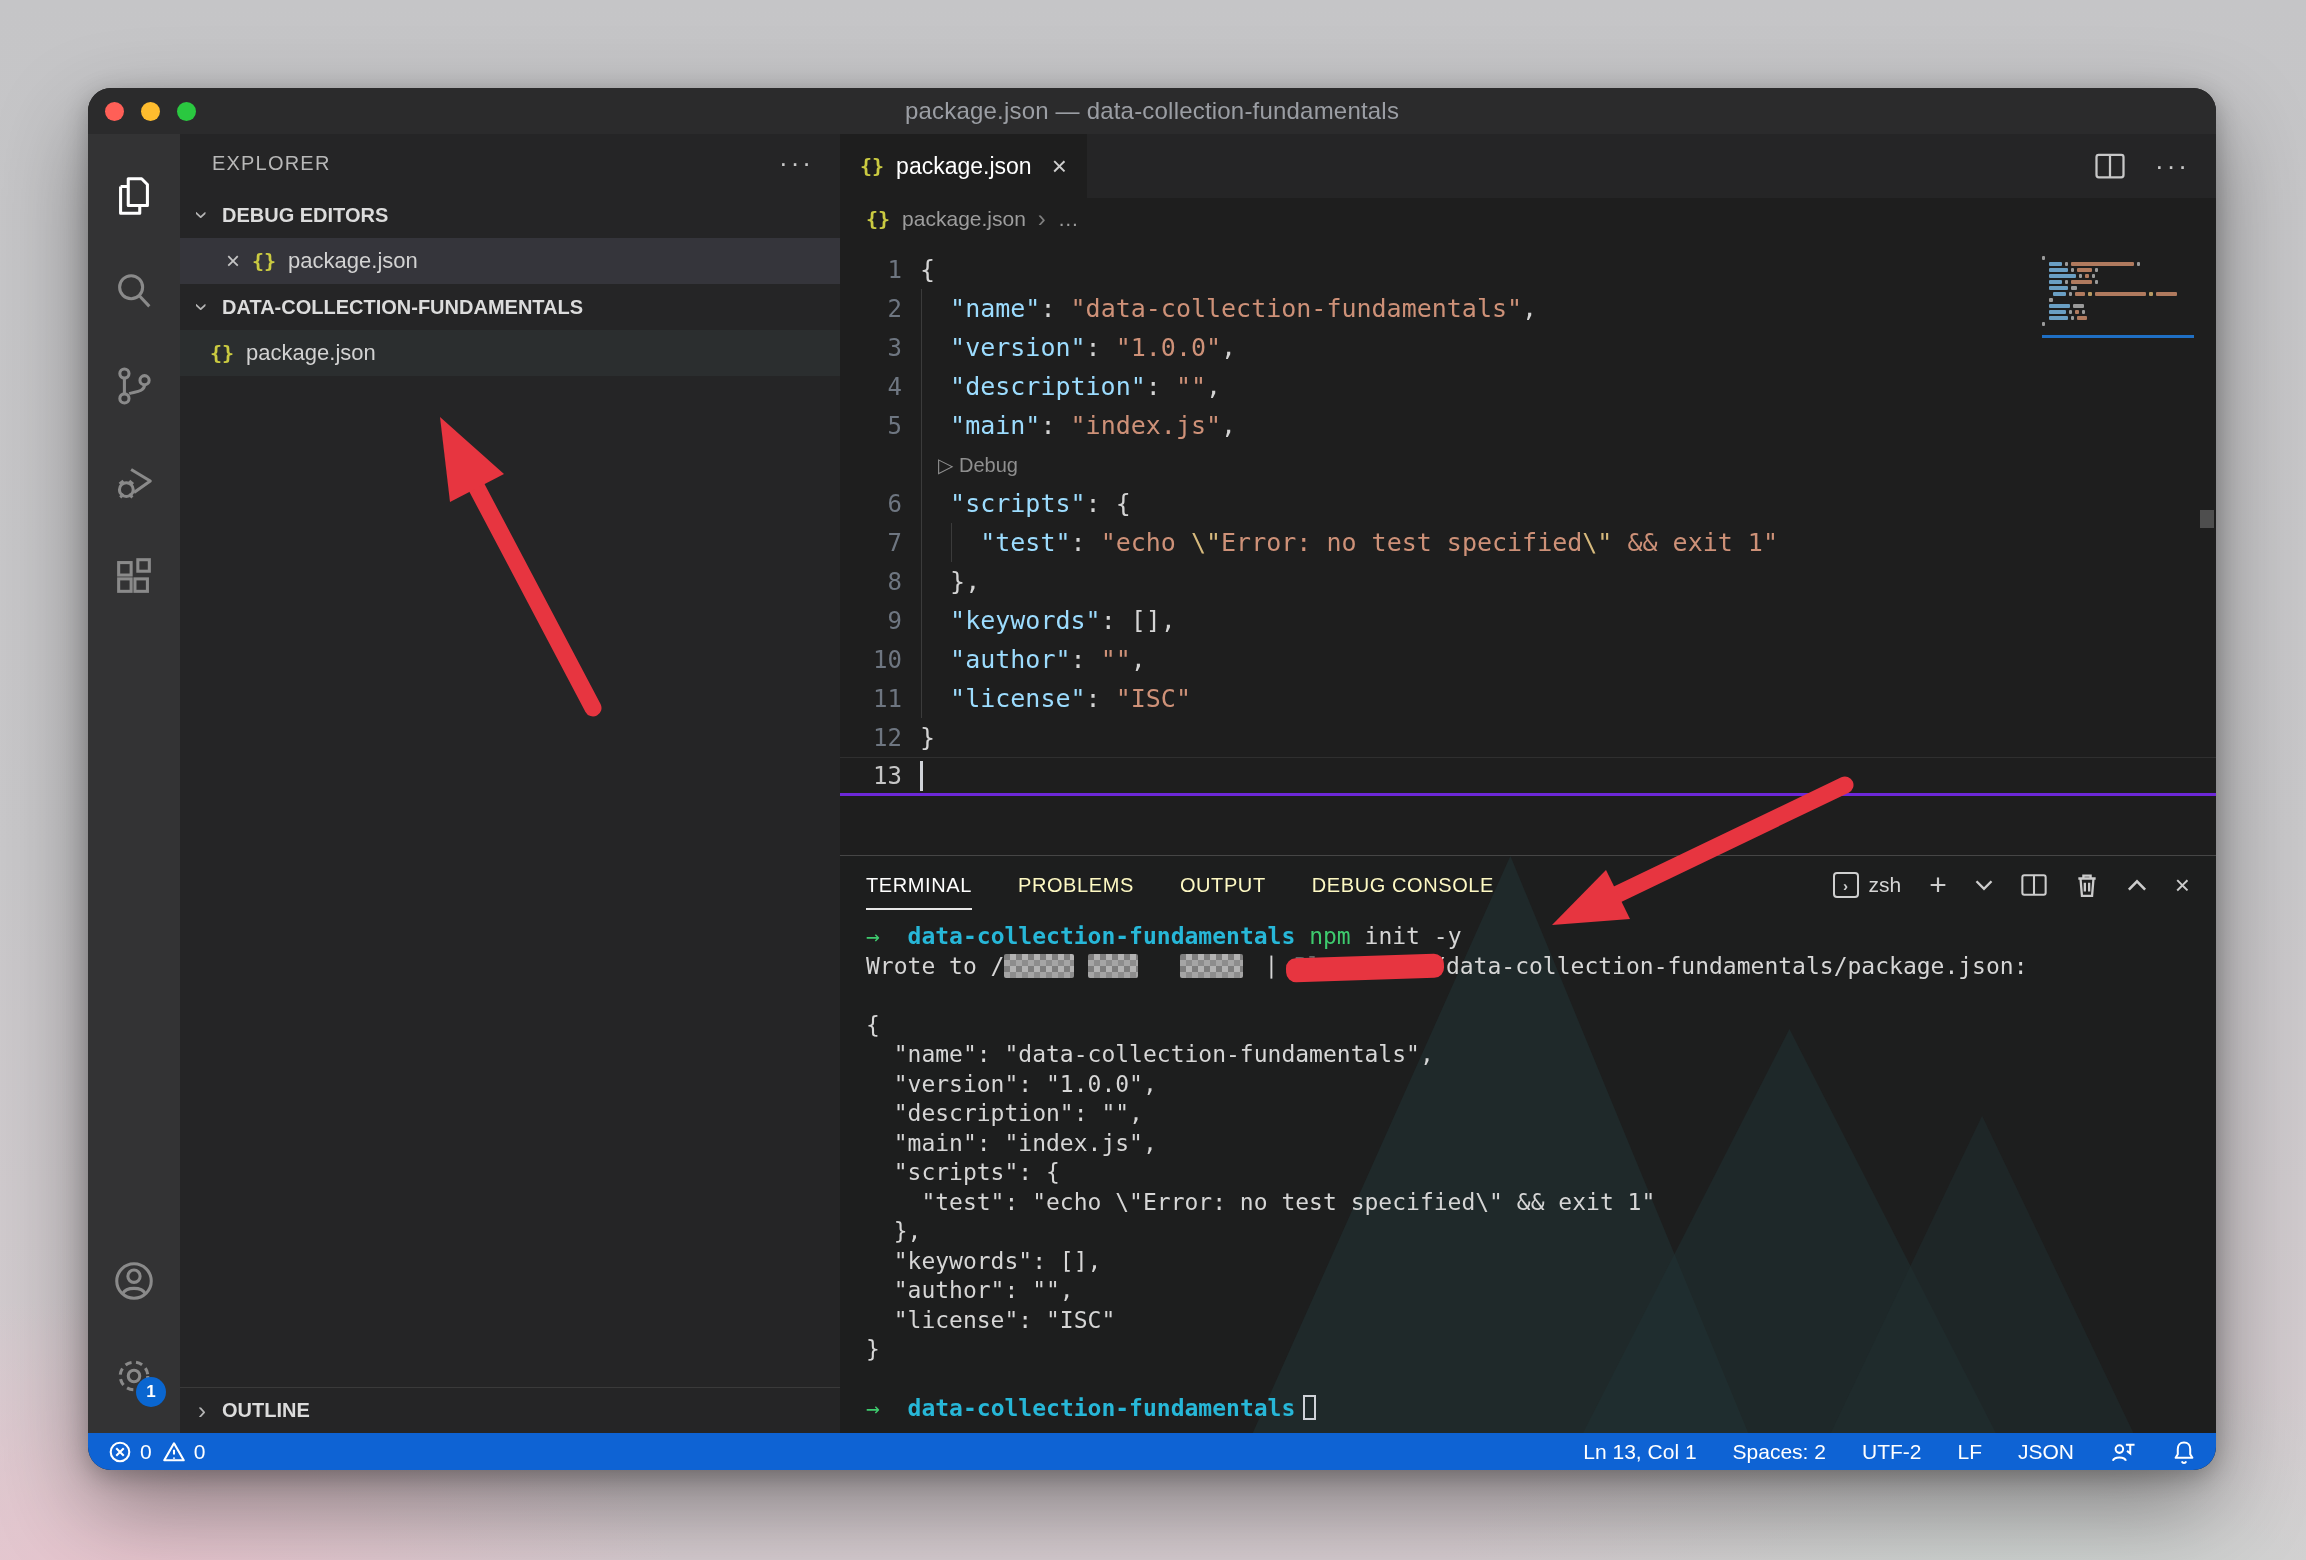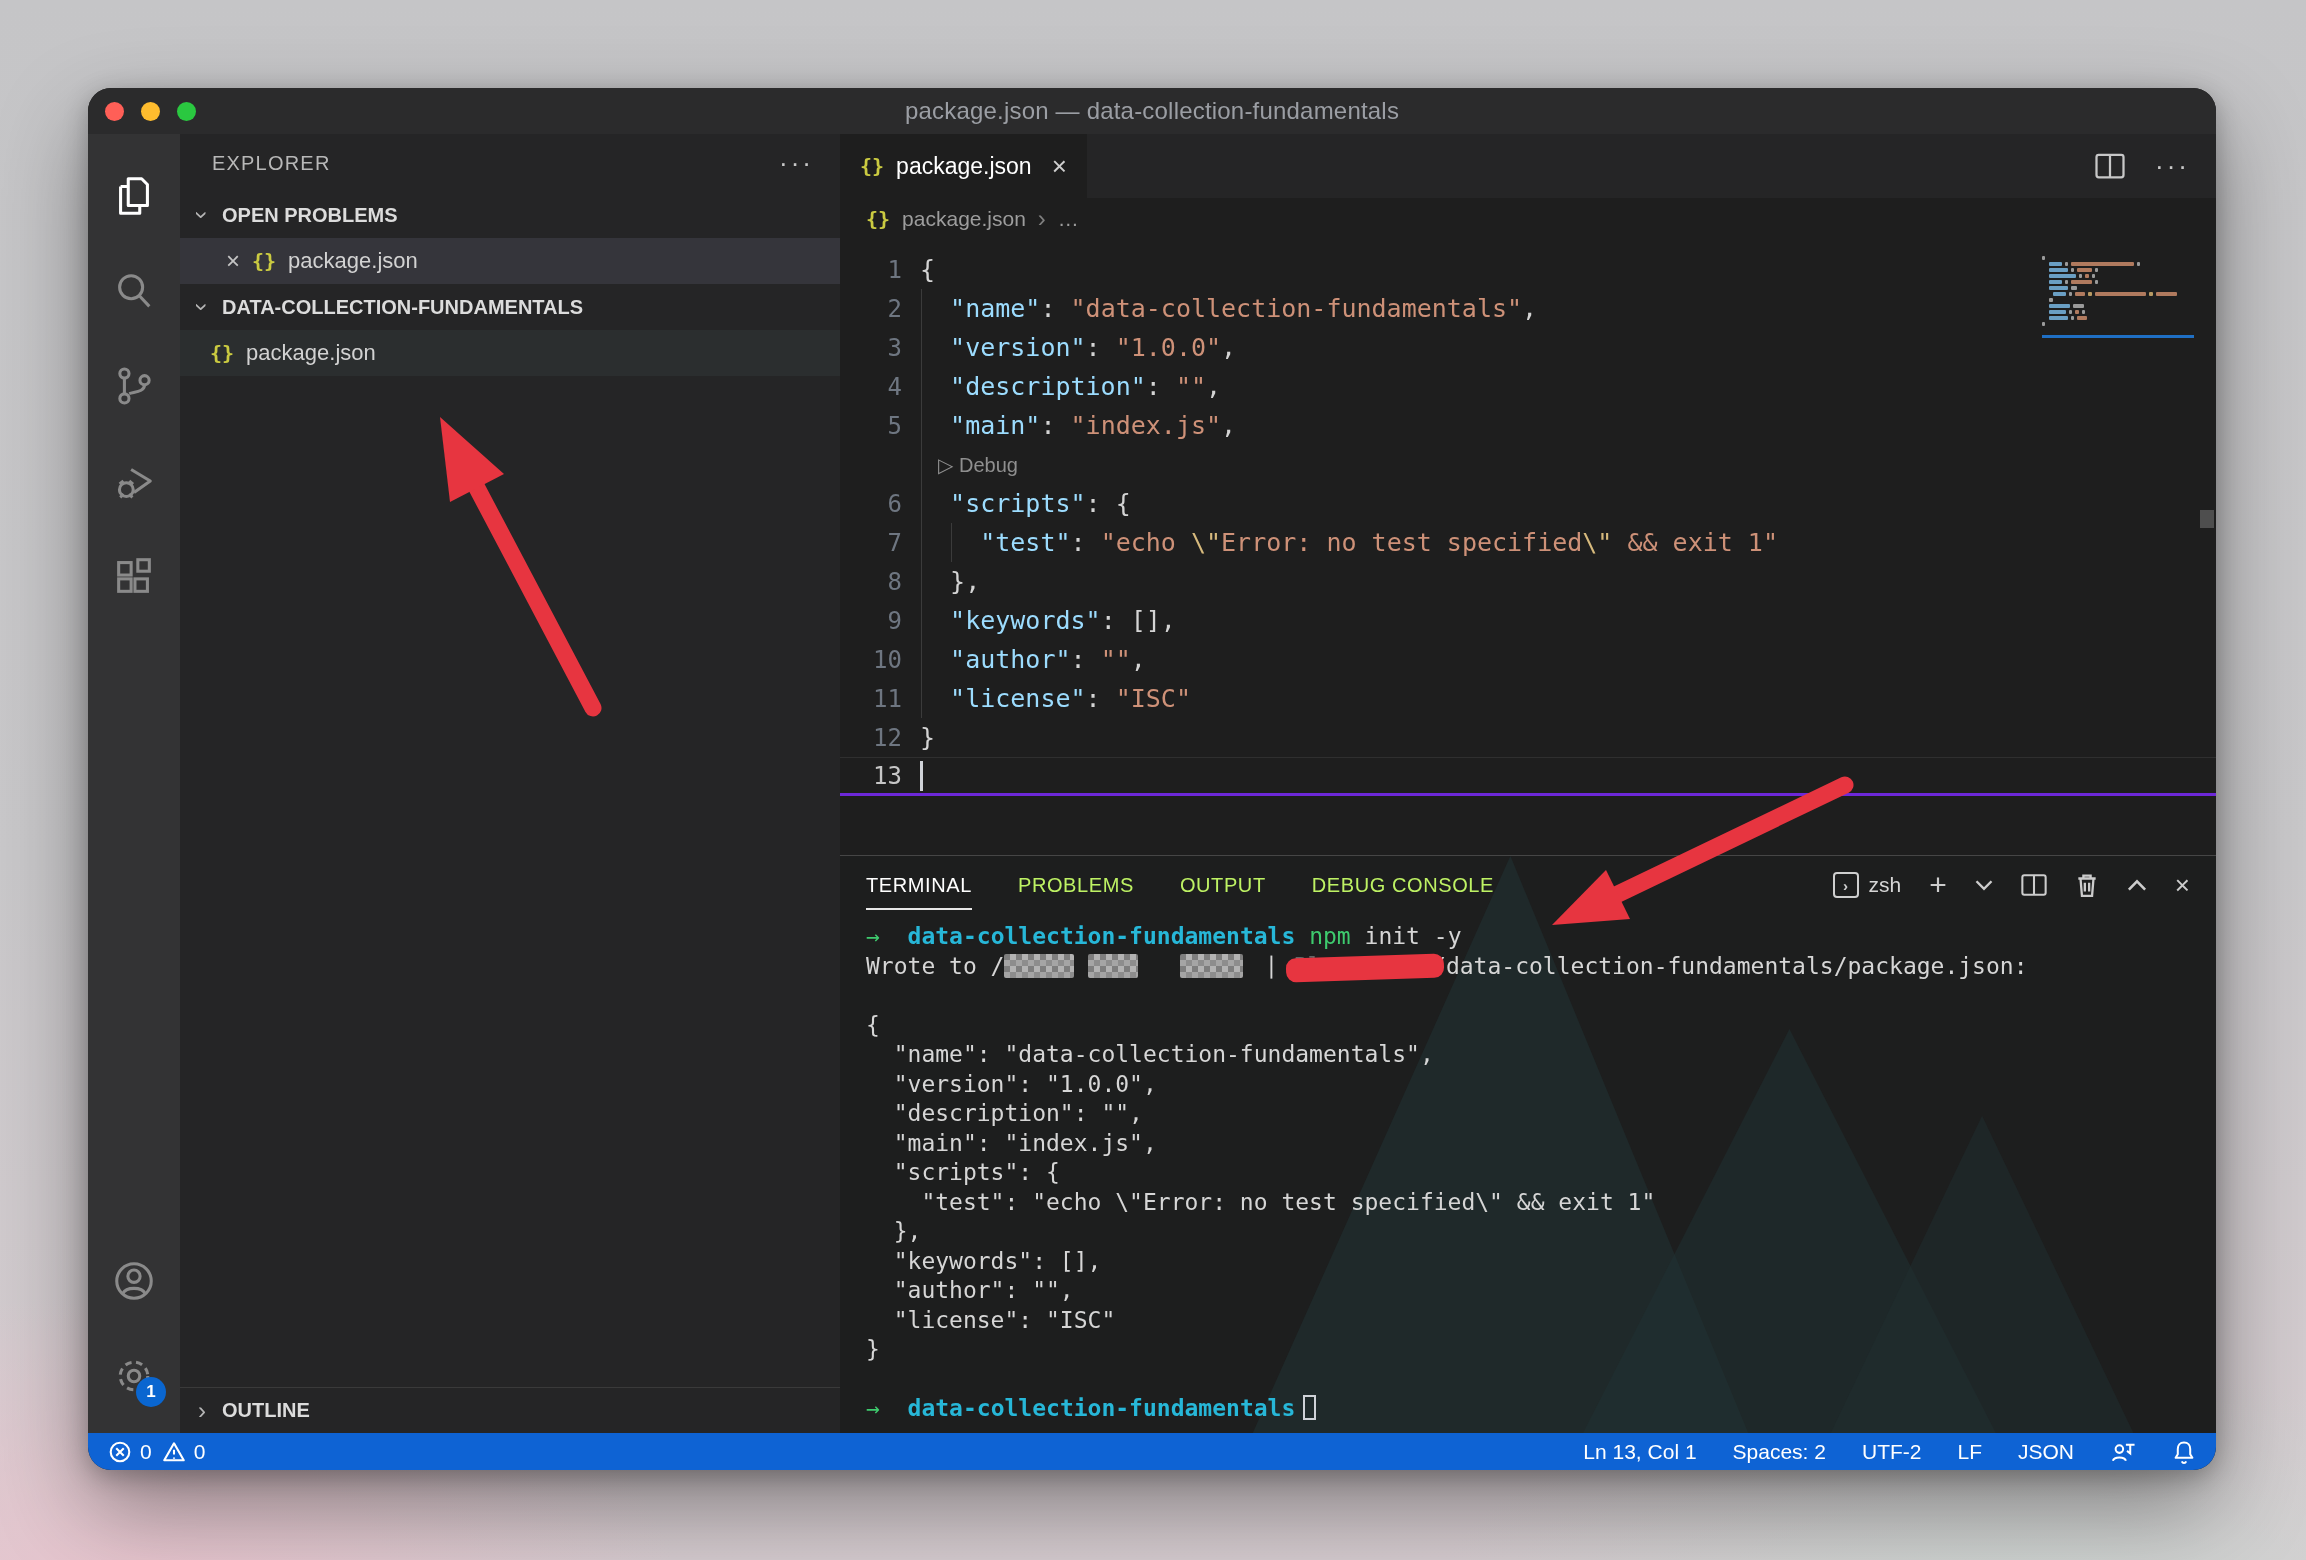--- a/index.html
+++ b/index.html
@@ -68,21 +68,21 @@
   .mm-bar{ height:4px; border-radius:1px; }
   .mm-view{ height:3px; background:#1f6fc4; margin-top:3px; }
   .scrollthumb{ position:absolute; right:2px; top:270px; width:14px; height:18px; background:#777; opacity:.55; }
   
   .panel{ height:578px; flex:none; border-top:1px solid #464646; position:relative; overflow:hidden; background:#1d1e1e; }
   .tri{ position:absolute; opacity:.55; }
   .tri1{ left:30%; top:0; width:36%; height:100%; background:#203335; clip-path:polygon(52% 0,0 100%,100% 100%); }
   .tri2{ left:54%; top:30%; width:30%; height:70%; background:#1f3133; clip-path:polygon(50% 0,0 100%,100% 100%); opacity:.5;}
   .tri3{ left:72%; top:45%; width:22%; height:55%; background:#202e30; clip-path:polygon(50% 0,0 100%,100% 100%); opacity:.5;}
   .p-head{ height:58px; display:flex; align-items:center; padding:0 26px; gap:46px; position:relative; z-index:2; }
-  .p-tab{ height:100%; display:flex; align-items:center; font-size:20px; letter-spacing:.6px; color:#bef264; position:relative; }
+  .p-tab{ height:100%; display:flex; align-items:center; font-size:20px; letter-spacing:.6px; color:#fef9c3; position:relative; }
   .p-tab.active{ color:#ffffff; }
   .p-tab.active::after{ content:""; position:absolute; left:0; right:0; bottom:4px; height:2.5px; background:#e7e7e7; }
   .p-actions{ margin-left:auto; display:flex; align-items:center; gap:28px; color:#cccccc; font-size:22px; }
   .p-actions svg{ stroke:#cccccc; fill:none; stroke-width:1.6; }
   .zshbox{ display:flex; align-items:center; gap:10px; font-size:21px; color:#d6d6d6; }
   .termico{ width:26px; height:26px; border:2px solid #cfcfcf; border-radius:4px; display:flex; align-items:center; justify-content:center; font-size:15px; color:#cfcfcf; font-weight:bold; }
   .term{ position:relative; z-index:2; padding:8px 0 0 26px; font-family:"DejaVu Sans Mono",monospace; font-size:23px; line-height:29.5px; color:#d6d6d6; white-space:pre; }
   .t-g{ color:#3ecb6e; } .t-dir{ color:#27b7d8; font-weight:bold; }
   .mosaic{ display:inline-block; height:24px; vertical-align:-4px; border-radius:2px;
     background:conic-gradient(#b3b3b3 90deg,#8d8d8d 90deg 180deg,#a5a5a5 180deg 270deg,#7e7e7e 270deg) 0 0/12px 12px; }
@@ -164,21 +164,21 @@
       </div>
     </div>
 
     <div class="sidebar">
       <div class="sb-head">
         <span>EXPLORER</span>
         <span class="kebab">···</span>
       </div>
       <div class="sec">
         <span class="chev">›</span>
-        <span>OPEN PROBLEMS</span>
+        <span>DEBUG EDITORS</span>
       </div>
       <div class="filerow sel" style="padding-left:46px">
         <span class="closex">×</span>
         <span class="jsonicon">{}</span>
         <span>package.json</span>
       </div>
       <div class="sec">
         <span class="chev">›</span>
         <span>DATA-COLLECTION-FUNDAMENTALS</span>
       </div>

